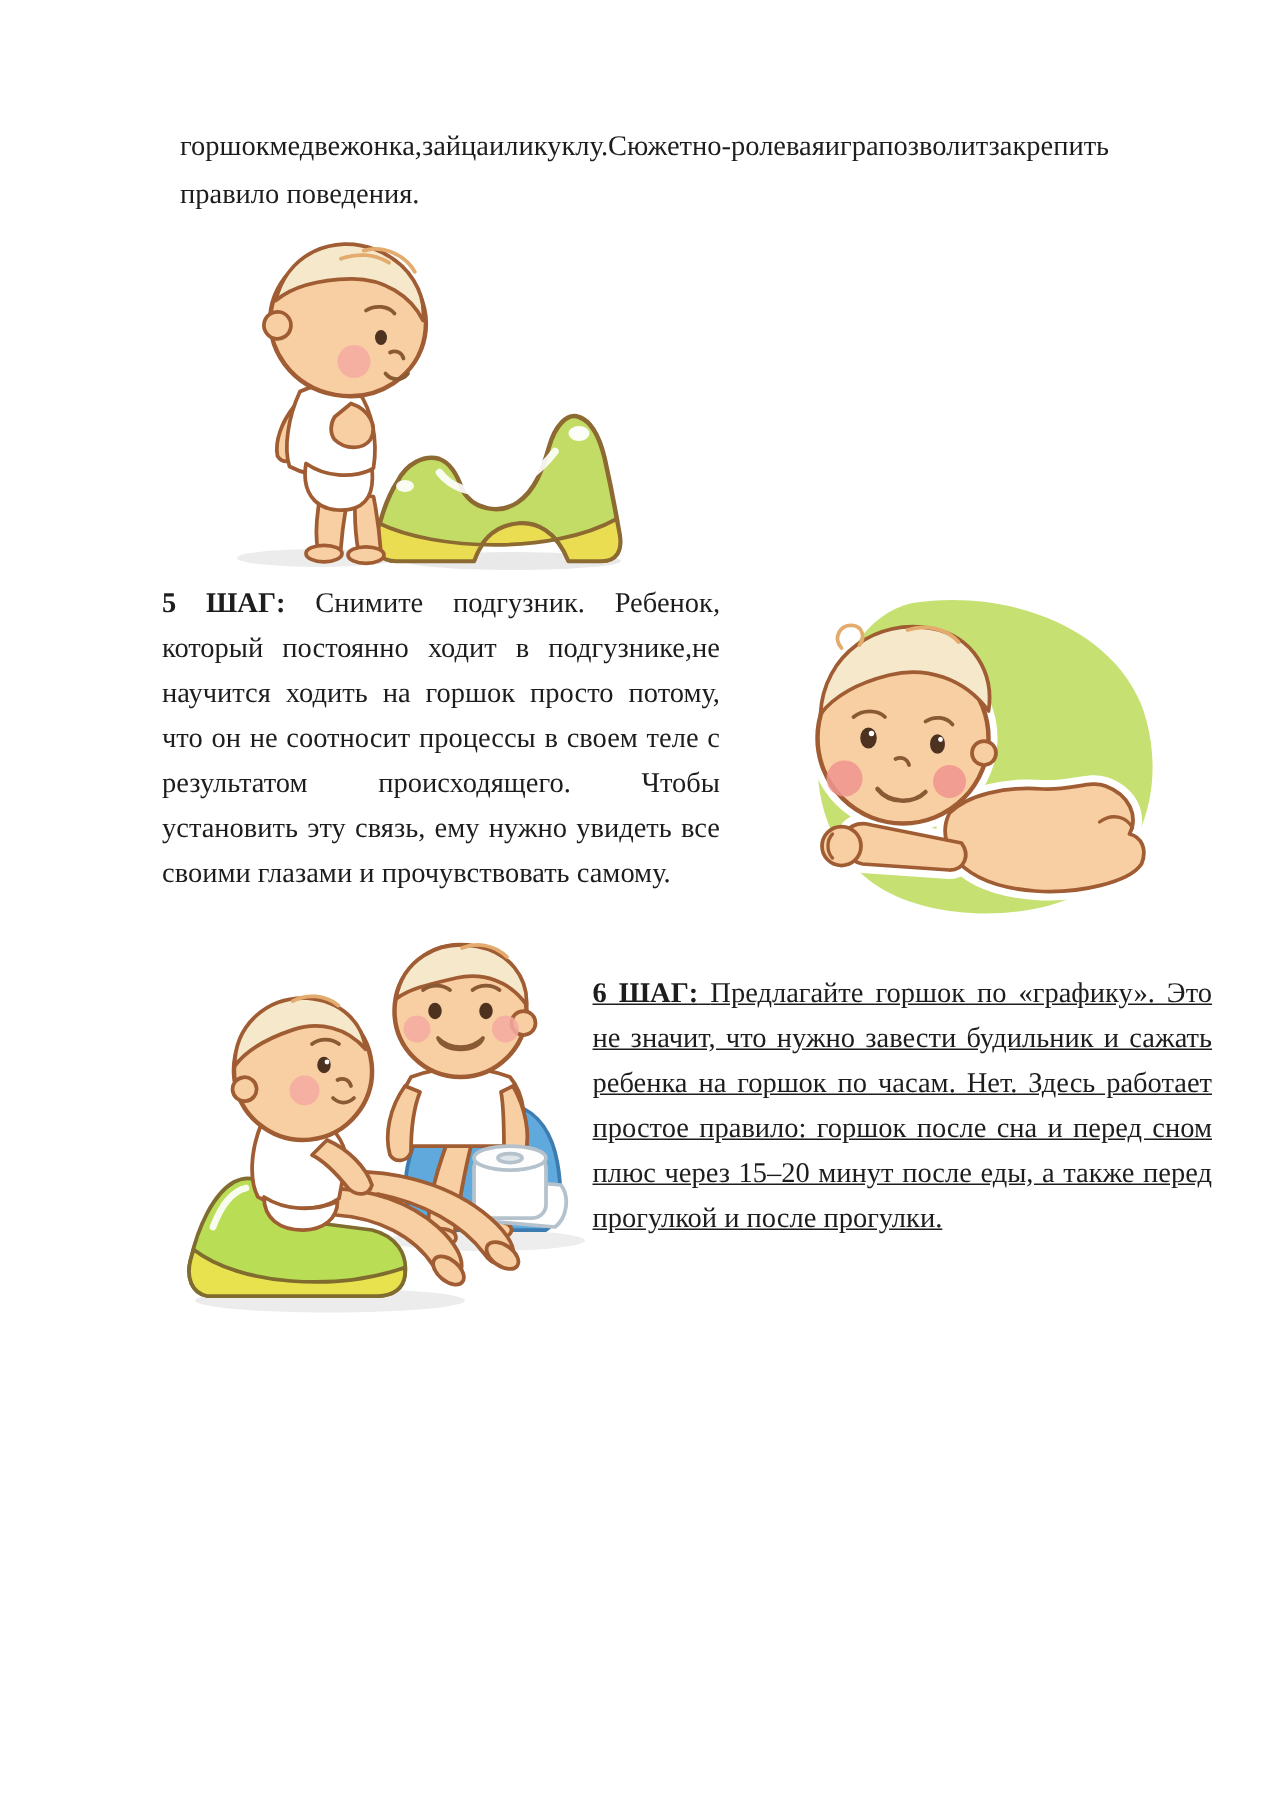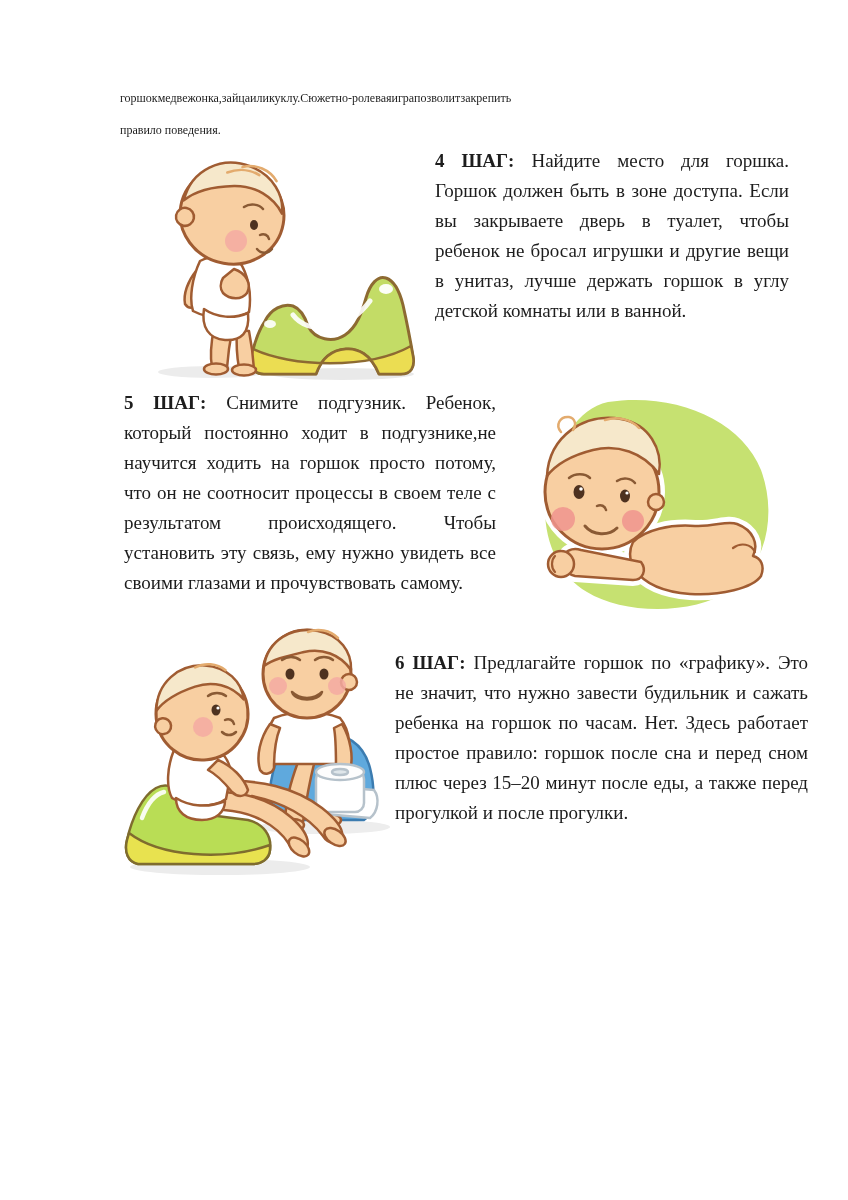--- a/index.html
+++ b/index.html
@@ -14,21 +14,21 @@
   .para{
     position:absolute;
     font-size:19px;
     line-height:30px;
     text-align:justify;
     text-align-last:left;
     color:#1d1d1d;
   }
   .intro-line{
     position:absolute;
-    font-size:12px;
+    font-size:19px;
     line-height:32px;
     white-space:nowrap;
   }
   .step-label{font-weight:bold;}
   .check{
     font-weight:bold;
     font-size:21px;
     display:inline-block;
     padding-right:22px;
   }
@@ -72,26 +72,22 @@
         </g>
         <circle cx="106" cy="98" r="11" fill="#f5aaa2" stroke="none" opacity="0.85"></circle>
         <ellipse cx="124" cy="82" rx="4" ry="5" fill="#4e3220" stroke="none"></ellipse>
         <path d="M114,64 C120,60 129,61 133,66" fill="none" stroke="#8a5a34" stroke-width="2.5"></path>
         <path d="M130,92 C134,90 138,92 139,96" fill="none" stroke="#8a5a34" stroke-width="2.5"></path>
         <path d="M127,106 C131,111 138,111 142,106" fill="none" stroke="#8a5a34" stroke-width="2.5"></path>
       </g>
     </svg>
   </div>
 
-  <div class="para" style="left:435px;top:146px;width:354px;">
-    <span class="step-label">4 ШАГ:</span>
-    <span>Найдите место для горшка. Горшок должен быть в зоне доступа. Если вы закрываете дверь в туалет, чтобы ребенок не бросал игрушки и другие вещи в унитаз, лучше держать горшок в углу детской комнаты или в ванной.</span>
-  </div>
 
-  <div class="para" style="left:124px;top:388px;width:372px;">
+  <div class="para" style="left:108px;top:388px;width:372px;">
     <span class="step-label">5 ШАГ:</span>
     <span>Снимите подгузник. Ребенок, который постоянно ходит в подгузнике,не научится ходить на горшок просто потому, что он не соотносит процессы в своем теле с результатом происходящего. Чтобы установить эту связь, ему нужно увидеть все своими глазами и прочувствовать самому.</span>
   </div>
 
   <div class="illus" style="left:505px;top:392px;width:275px;height:222px;">
     <svg viewBox="0 0 275 222">
       <path d="M103,10 C170,0 236,28 256,78 C272,122 262,172 226,198 C186,224 118,222 82,200 C48,180 32,132 44,88 C54,50 72,17 103,10 Z" fill="#c6e171"></path>
       <g stroke="#ffffff" stroke-width="12" fill="#ffffff" stroke-linejoin="round">
         <path d="M128,150 C140,138 165,132 190,134 C210,135 222,128 232,132 C248,138 254,152 248,164 C256,166 260,174 256,184 C248,196 215,204 185,202 C158,200 140,192 130,178 C124,168 124,158 128,150 Z"></path>
         <path d="M60,162 C56,172 60,182 70,184 L128,188 C138,188 142,178 136,170 L76,158 C70,156 63,157 60,162 Z"></path>
@@ -173,19 +169,19 @@
         <circle cx="91" cy="105" r="10" fill="#f5aaa2" stroke="none" opacity="0.85"></circle>
         <ellipse cx="104" cy="88" rx="4.5" ry="5.5" fill="#4e3220" stroke="none"></ellipse>
         <circle cx="106" cy="86" r="1.6" fill="#ffffff" stroke="none"></circle>
         <path d="M96,74 C101,70 109,70 114,74" fill="none" stroke="#8a5a34"></path>
         <path d="M113,98 C117,96 121,98 122,102" fill="none" stroke="#8a5a34"></path>
         <path d="M110,110 C114,114 120,114 124,110" fill="none" stroke="#8a5a34"></path>
       </g>
     </svg>
   </div>
 
-  <div class="para" style="left:395px;top:648px;width:413px;">
+  <div class="para" style="left:395px;top:648px;width:413px;text-decoration:underline;">
     <span class="step-label">6 ШАГ:</span>
     <span>Предлагайте горшок по «графику». Это не значит, что нужно завести будильник и сажать ребенка на горшок по часам. Нет. Здесь работает простое правило: горшок после сна и перед сном плюс через 15–20 минут после еды, а также перед прогулкой и после прогулки.</span>
   </div>
 
 
 </div>
 
 </body></html>

